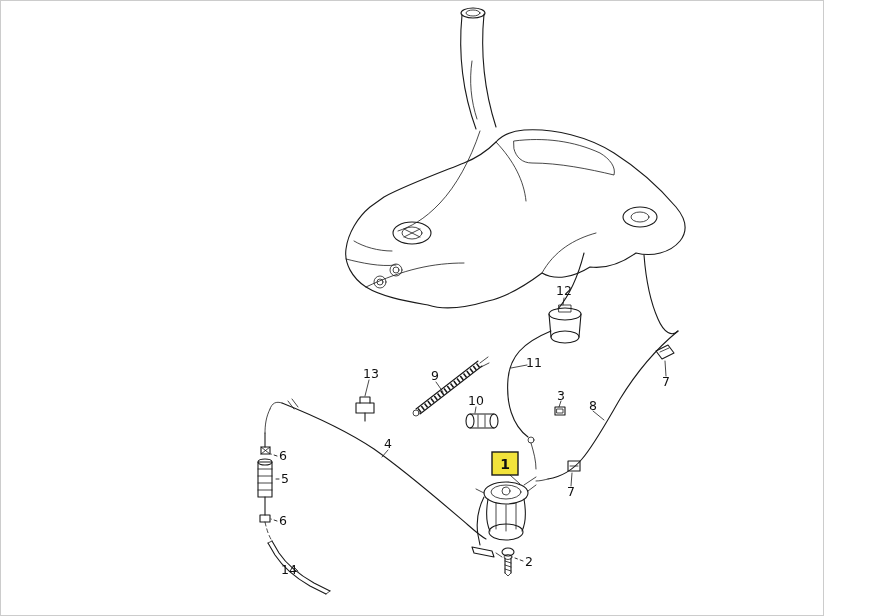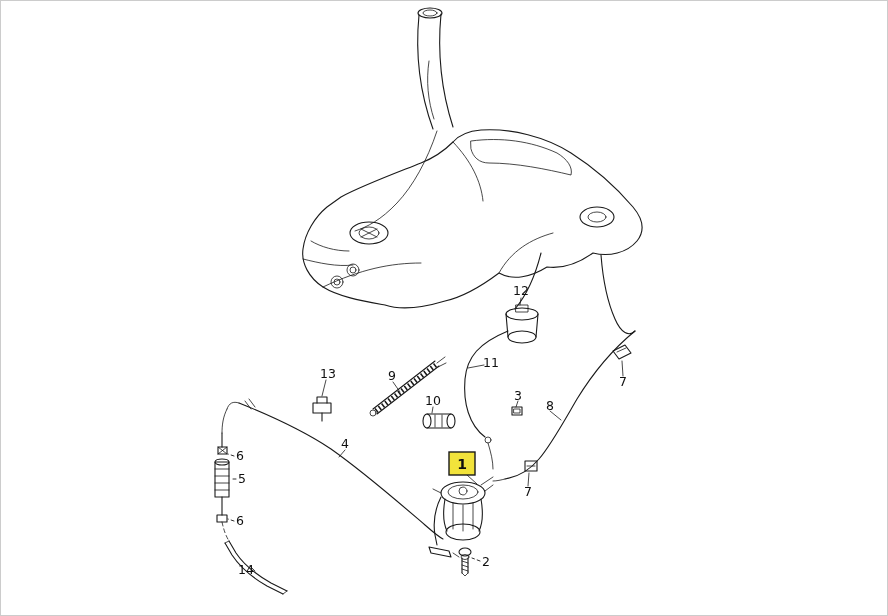--- a/index.html
+++ b/index.html
@@ -1,19 +1,20 @@
 <!DOCTYPE html>
 <html><head>
 <meta charset="utf-8">
 <style>
   html,body{margin:0;padding:0;background:#ffffff;}
   .stage{
-    position:relative;width:888px;height:616px;background:#ffffff;
+    position:relative;width:824px;height:616px;background:#ffffff;
     border:1px solid #cccccc;box-sizing:border-box;overflow:hidden;
     font-family:"DejaVu Sans", sans-serif;
+    padding-left:43px;
   }
   svg{display:block;}
   .ln{fill:none;stroke:#1a1a1a;stroke-width:1.1;stroke-linecap:round;stroke-linejoin:round;}
   .thin{stroke-width:0.8;}
   .dash{stroke-dasharray:4 3;}
   .ldash{stroke-dasharray:3 3;stroke-width:0.9;}
   .hatchband{fill:none;stroke:#1a1a1a;stroke-width:5;stroke-dasharray:1.5 2.6;}
   .callout{font-family:"DejaVu Sans", sans-serif;font-size:12.5px;fill:#0f0f0f;}
   .callout-hl{font-size:14px;font-weight:bold;}
 </style>

